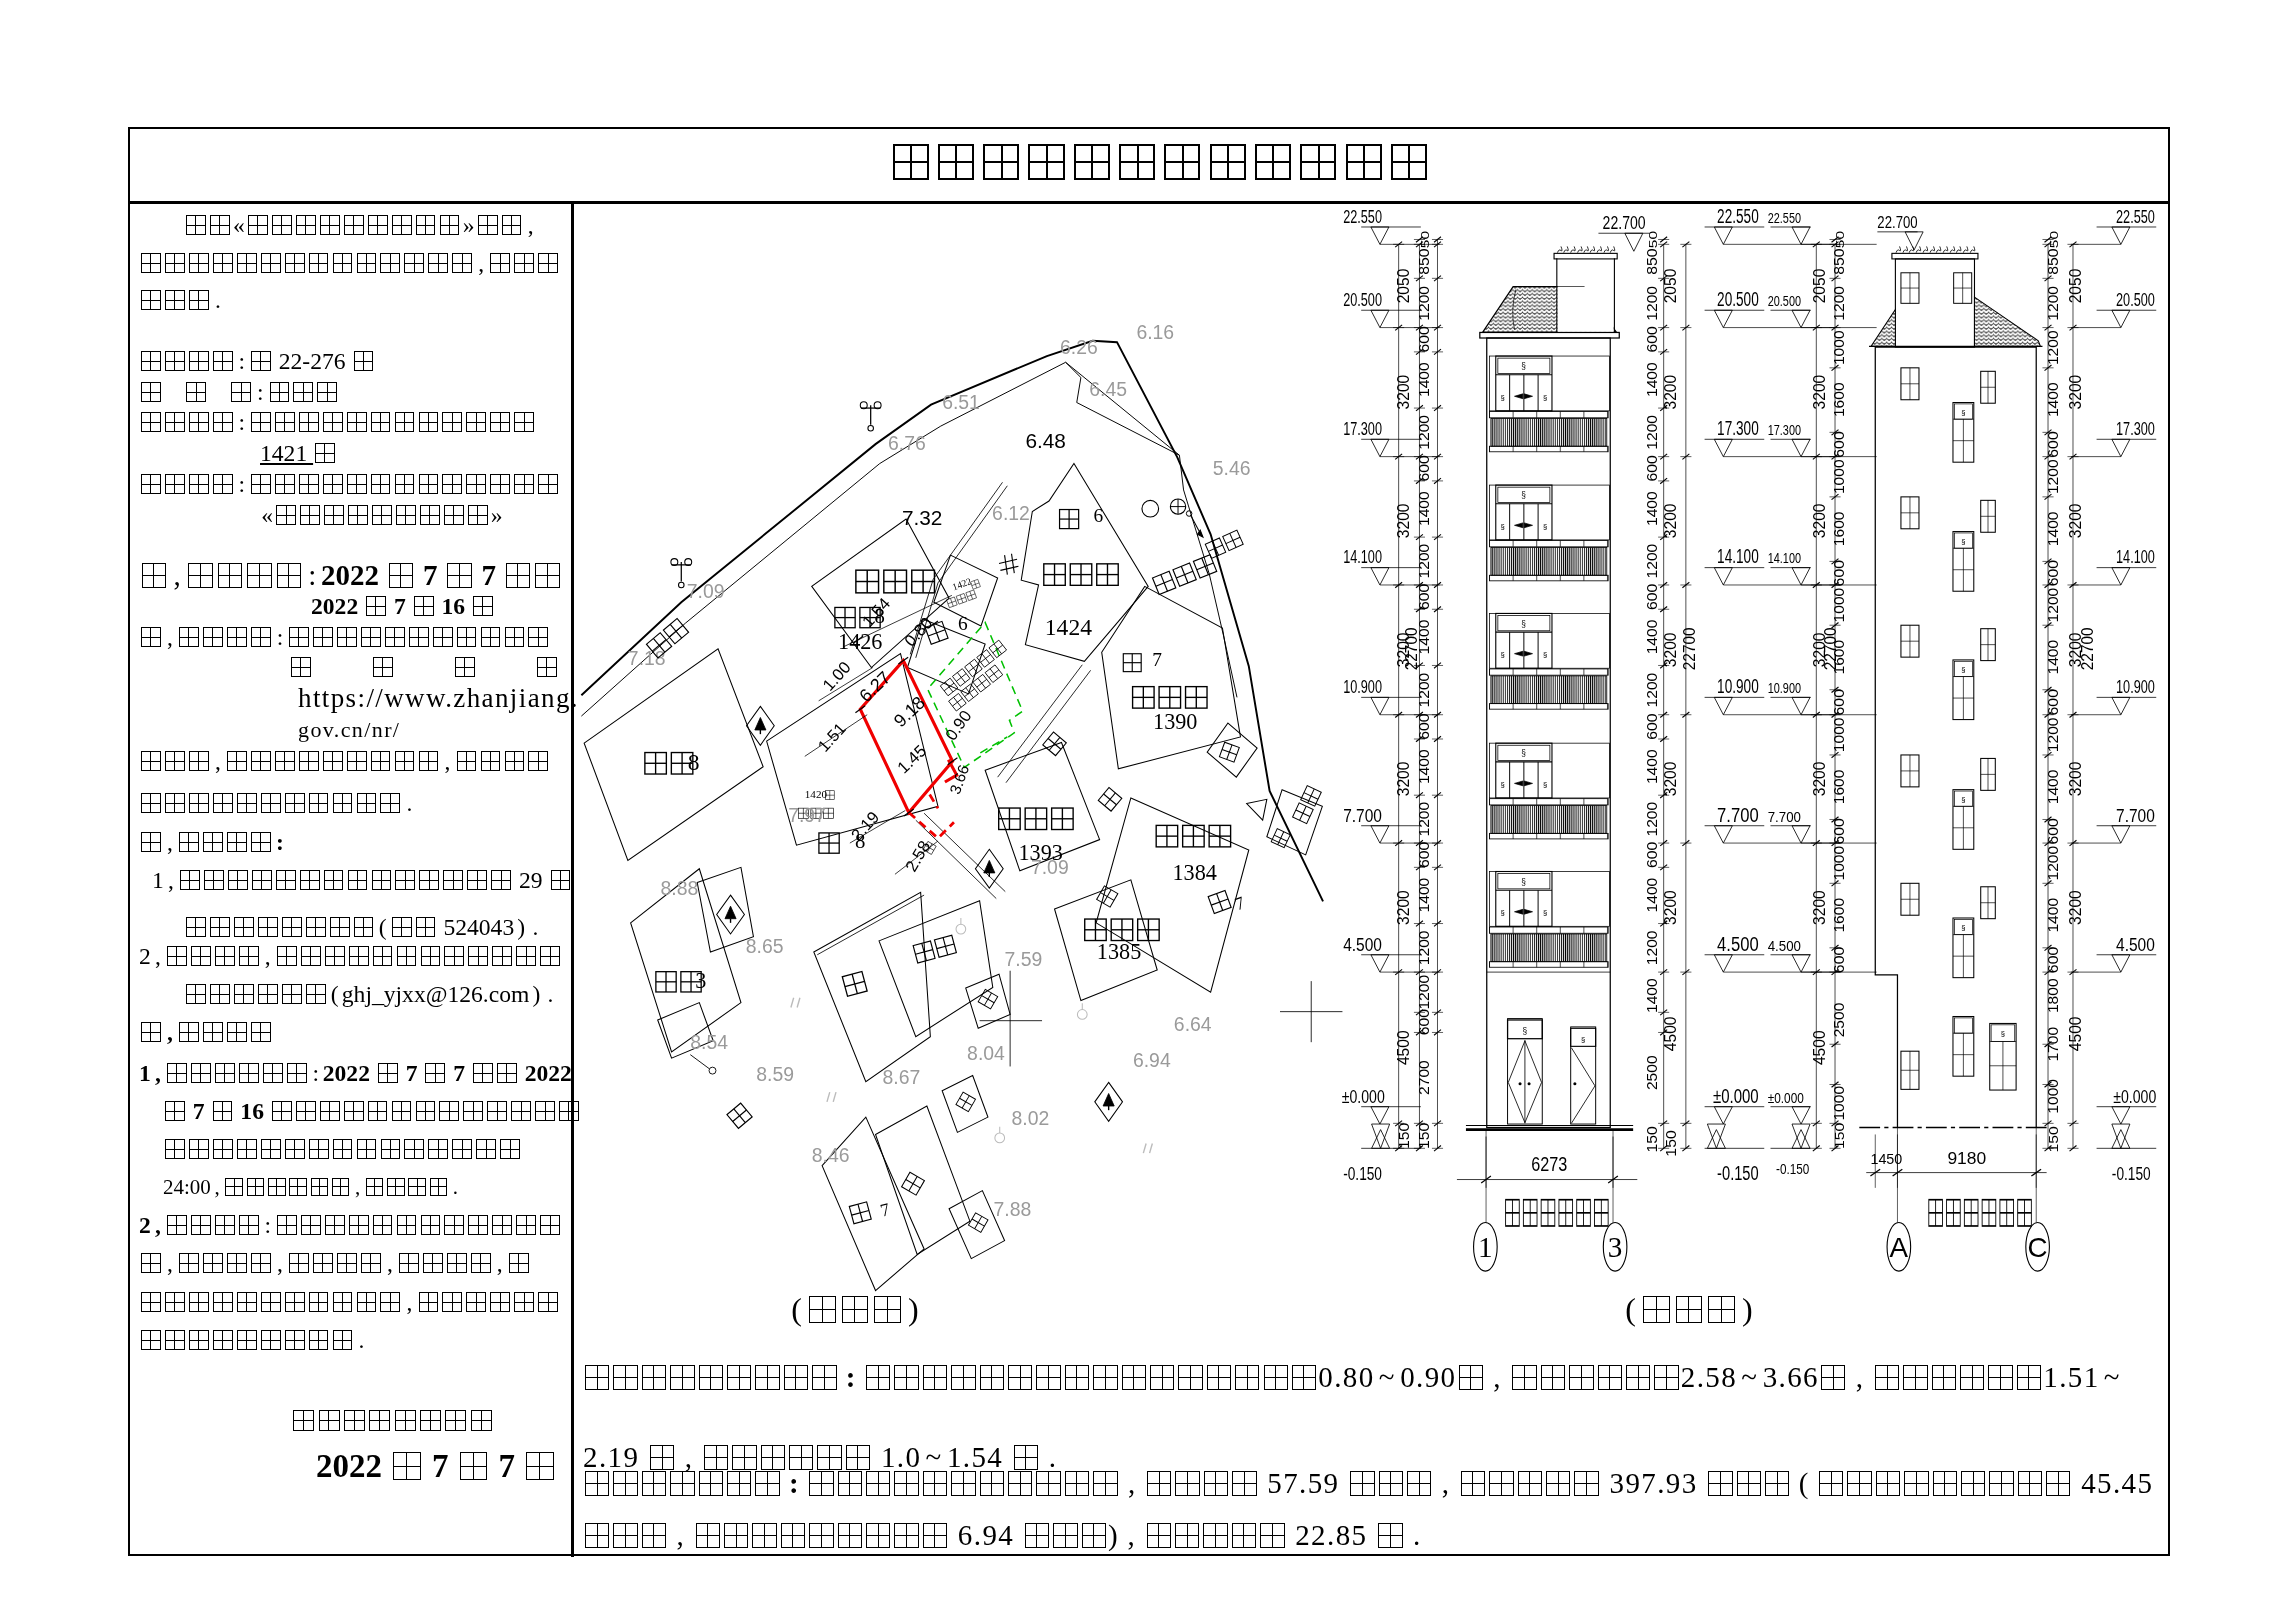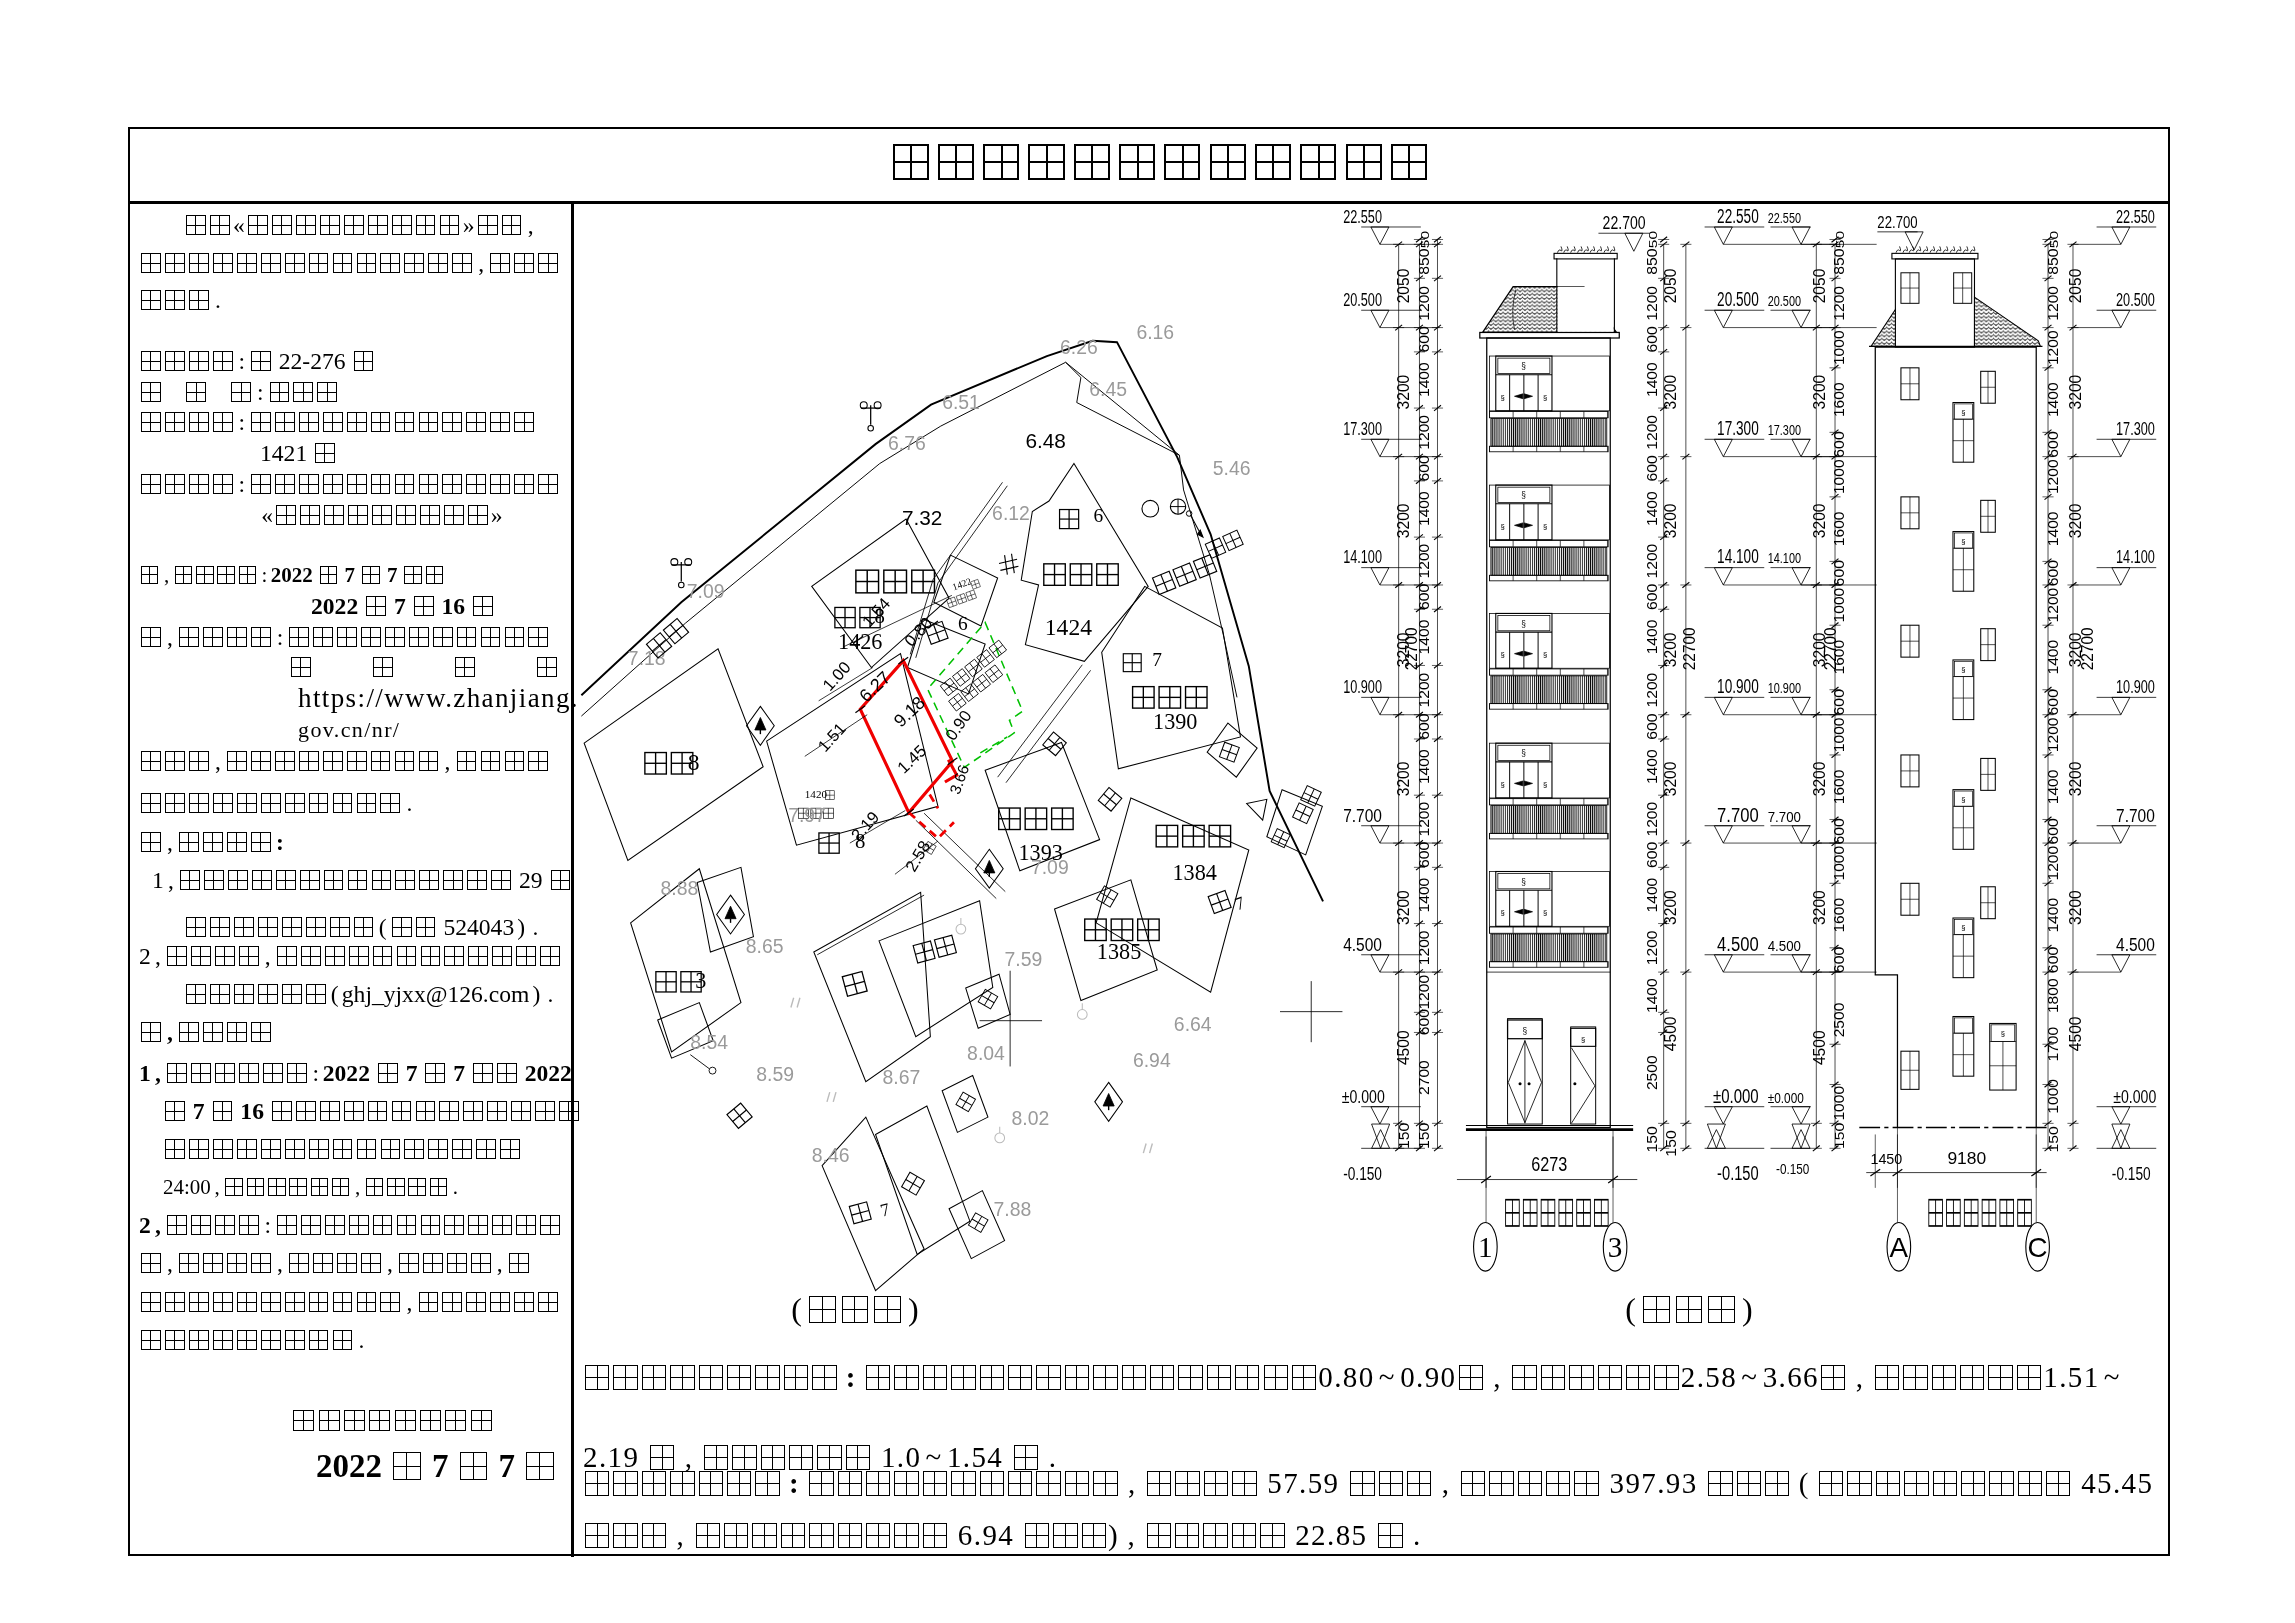--- a/index.html
+++ b/index.html
@@ -1341,24 +1341,24 @@
 <polygon points="3044.0,1655.0 3070.0,1655.0 3057.0,1628.0" fill="none" stroke="#000" stroke-width="1.2"></polygon>
 <text x="3100.0" y="1700.0" font-size="26" fill="#000" text-anchor="end" font-family="Liberation Sans, sans-serif" textLength="56" lengthAdjust="spacingAndGlyphs">-0.150</text>
 <line x1="3022.0" y1="1655.0" x2="3108.0" y2="1655.0" stroke="#000" stroke-width="1.1"></line>
   </svg>
 <div style="position:absolute;left:184px;top:212px;font-size:23.6px;line-height:27px;white-space:nowrap;"><i class="c"></i><i class="c"></i><span class="p">«</span><i class="c"></i><i class="c"></i><i class="c"></i><i class="c"></i><i class="c"></i><i class="c"></i><i class="c"></i><i class="c"></i><i class="c"></i><span class="p">»</span><i class="c"></i><i class="c"></i><span class="p">,</span></div>
 <div style="position:absolute;left:139px;top:250px;font-size:23.6px;line-height:27px;white-space:nowrap;"><i class="c"></i><i class="c"></i><i class="c"></i><i class="c"></i><i class="c"></i><i class="c"></i><i class="c"></i><i class="c"></i><i class="c"></i><i class="c"></i><i class="c"></i><i class="c"></i><i class="c"></i><i class="c"></i><span class="p">,</span><i class="c"></i><i class="c"></i><i class="c"></i></div>
 <div style="position:absolute;left:139px;top:287px;font-size:23.6px;line-height:27px;white-space:nowrap;"><i class="c"></i><i class="c"></i><i class="c"></i><span class="p">.</span></div>
 <div style="position:absolute;left:139px;top:348px;font-size:23.6px;line-height:27px;white-space:nowrap;"><i class="c"></i><i class="c"></i><i class="c"></i><i class="c"></i><span class="p">:</span><i class="c"></i> 22-276 <i class="c"></i></div>
 <div style="position:absolute;left:139px;top:379px;font-size:23.6px;line-height:27px;white-space:nowrap;"><i class="c"></i><span class="s"></span><i class="c"></i><span class="s"></span><i class="c"></i><span class="p">:</span><i class="c"></i><i class="c"></i><i class="c"></i></div>
 <div style="position:absolute;left:139px;top:409px;font-size:23.6px;line-height:27px;white-space:nowrap;"><i class="c"></i><i class="c"></i><i class="c"></i><i class="c"></i><span class="p">:</span><i class="c"></i><i class="c"></i><i class="c"></i><i class="c"></i><i class="c"></i><i class="c"></i><i class="c"></i><i class="c"></i><i class="c"></i><i class="c"></i><i class="c"></i><i class="c"></i></div>
-<div style="position:absolute;left:260px;top:440px;font-size:23.6px;line-height:27px;white-space:nowrap;">1421 <i class="c"></i></div>
+<div style="position:absolute;left:260px;top:440px;font-size:23.6px;line-height:27px;white-space:nowrap;text-decoration:underline;">1421 <i class="c"></i></div>
 <div style="position:absolute;left:139px;top:471px;font-size:23.6px;line-height:27px;white-space:nowrap;"><i class="c"></i><i class="c"></i><i class="c"></i><i class="c"></i><span class="p">:</span><i class="c"></i><i class="c"></i><i class="c"></i><i class="c"></i><i class="c"></i><i class="c"></i><i class="c"></i><i class="c"></i><i class="c"></i><i class="c"></i><i class="c"></i><i class="c"></i><i class="c"></i></div>
 <div style="position:absolute;left:260px;top:502px;font-size:23.6px;line-height:27px;white-space:nowrap;"><span class="p">«</span><i class="c"></i><i class="c"></i><i class="c"></i><i class="c"></i><i class="c"></i><i class="c"></i><i class="c"></i><i class="c"></i><i class="c"></i><span class="p">»</span></div>
-<div style="position:absolute;left:139px;top:562px;font-size:21px;line-height:27px;white-space:nowrap;"><i class="c"></i><span class="p">,</span><i class="c"></i><i class="c"></i><i class="c"></i><i class="c"></i><span class="p">:</span><b>2022 </b><i class="b"></i><b> 7 </b><i class="b"></i><b> 7 </b><i class="b"></i><i class="b"></i></div>
+<div style="position:absolute;left:139px;top:562px;font-size:29px;line-height:27px;white-space:nowrap;"><i class="c"></i><span class="p">,</span><i class="c"></i><i class="c"></i><i class="c"></i><i class="c"></i><span class="p">:</span><b>2022 </b><i class="b"></i><b> 7 </b><i class="b"></i><b> 7 </b><i class="b"></i><i class="b"></i></div>
 <div style="position:absolute;left:311px;top:593px;font-size:23.6px;line-height:27px;white-space:nowrap;"><b>2022 </b><i class="b"></i><b> 7 </b><i class="b"></i><b> 16 </b><i class="b"></i></div>
 <div style="position:absolute;left:139px;top:624px;font-size:23.6px;line-height:27px;white-space:nowrap;"><i class="c"></i><span class="p">,</span><i class="c"></i><i class="c"></i><i class="c"></i><i class="c"></i><span class="p">:</span><i class="c"></i><i class="c"></i><i class="c"></i><i class="c"></i><i class="c"></i><i class="c"></i><i class="c"></i><i class="c"></i><i class="c"></i><i class="c"></i><i class="c"></i></div>
 <div style="position:absolute;left:289px;top:654px;font-size:23.6px;line-height:27px;white-space:nowrap;"><i class="c"></i><span style="display:inline-block;width:58px"></span><i class="c"></i><span style="display:inline-block;width:58px"></span><i class="c"></i><span style="display:inline-block;width:58px"></span><i class="c"></i></div>
 <div style="position:absolute;left:298px;top:685px;font-size:27px;line-height:27px;white-space:nowrap;"><span style="letter-spacing:1.4px">https://www.zhanjiang.</span></div>
 <div style="position:absolute;left:298px;top:716px;font-size:22px;line-height:27px;white-space:nowrap;"><span style="letter-spacing:1.4px">gov.cn/nr/</span></div>
 <div style="position:absolute;left:139px;top:748px;font-size:23.6px;line-height:27px;white-space:nowrap;"><i class="c"></i><i class="c"></i><i class="c"></i><span class="p">,</span><i class="c"></i><i class="c"></i><i class="c"></i><i class="c"></i><i class="c"></i><i class="c"></i><i class="c"></i><i class="c"></i><i class="c"></i><span class="p">,</span><i class="c"></i><i class="c"></i><i class="c"></i><i class="c"></i></div>
 <div style="position:absolute;left:139px;top:790px;font-size:23.6px;line-height:27px;white-space:nowrap;"><i class="c"></i><i class="c"></i><i class="c"></i><i class="c"></i><i class="c"></i><i class="c"></i><i class="c"></i><i class="c"></i><i class="c"></i><i class="c"></i><i class="c"></i><span class="p">.</span></div>
 <div style="position:absolute;left:139px;top:829px;font-size:23.6px;line-height:27px;white-space:nowrap;"><i class="c"></i><span class="p">,</span><i class="b"></i><i class="b"></i><i class="b"></i><i class="b"></i><b class="p">:</b></div>
 <div style="position:absolute;left:152px;top:867px;font-size:23.6px;line-height:27px;white-space:nowrap;">1<span class="p">,</span><i class="c"></i><i class="c"></i><i class="c"></i><i class="c"></i><i class="c"></i><i class="c"></i><i class="c"></i><i class="c"></i><i class="c"></i><i class="c"></i><i class="c"></i><i class="c"></i><i class="c"></i><i class="c"></i> 29 <i class="c"></i></div>
 <div style="position:absolute;left:184px;top:905px;font-size:23.6px;line-height:27px;white-space:nowrap;margin-top:9px;"><i class="c"></i><i class="c"></i><i class="c"></i><i class="c"></i><i class="c"></i><i class="c"></i><i class="c"></i><i class="c"></i><span class="p">(</span><i class="c"></i><i class="c"></i> 524043<span class="p">)</span><span class="p">.</span></div>

